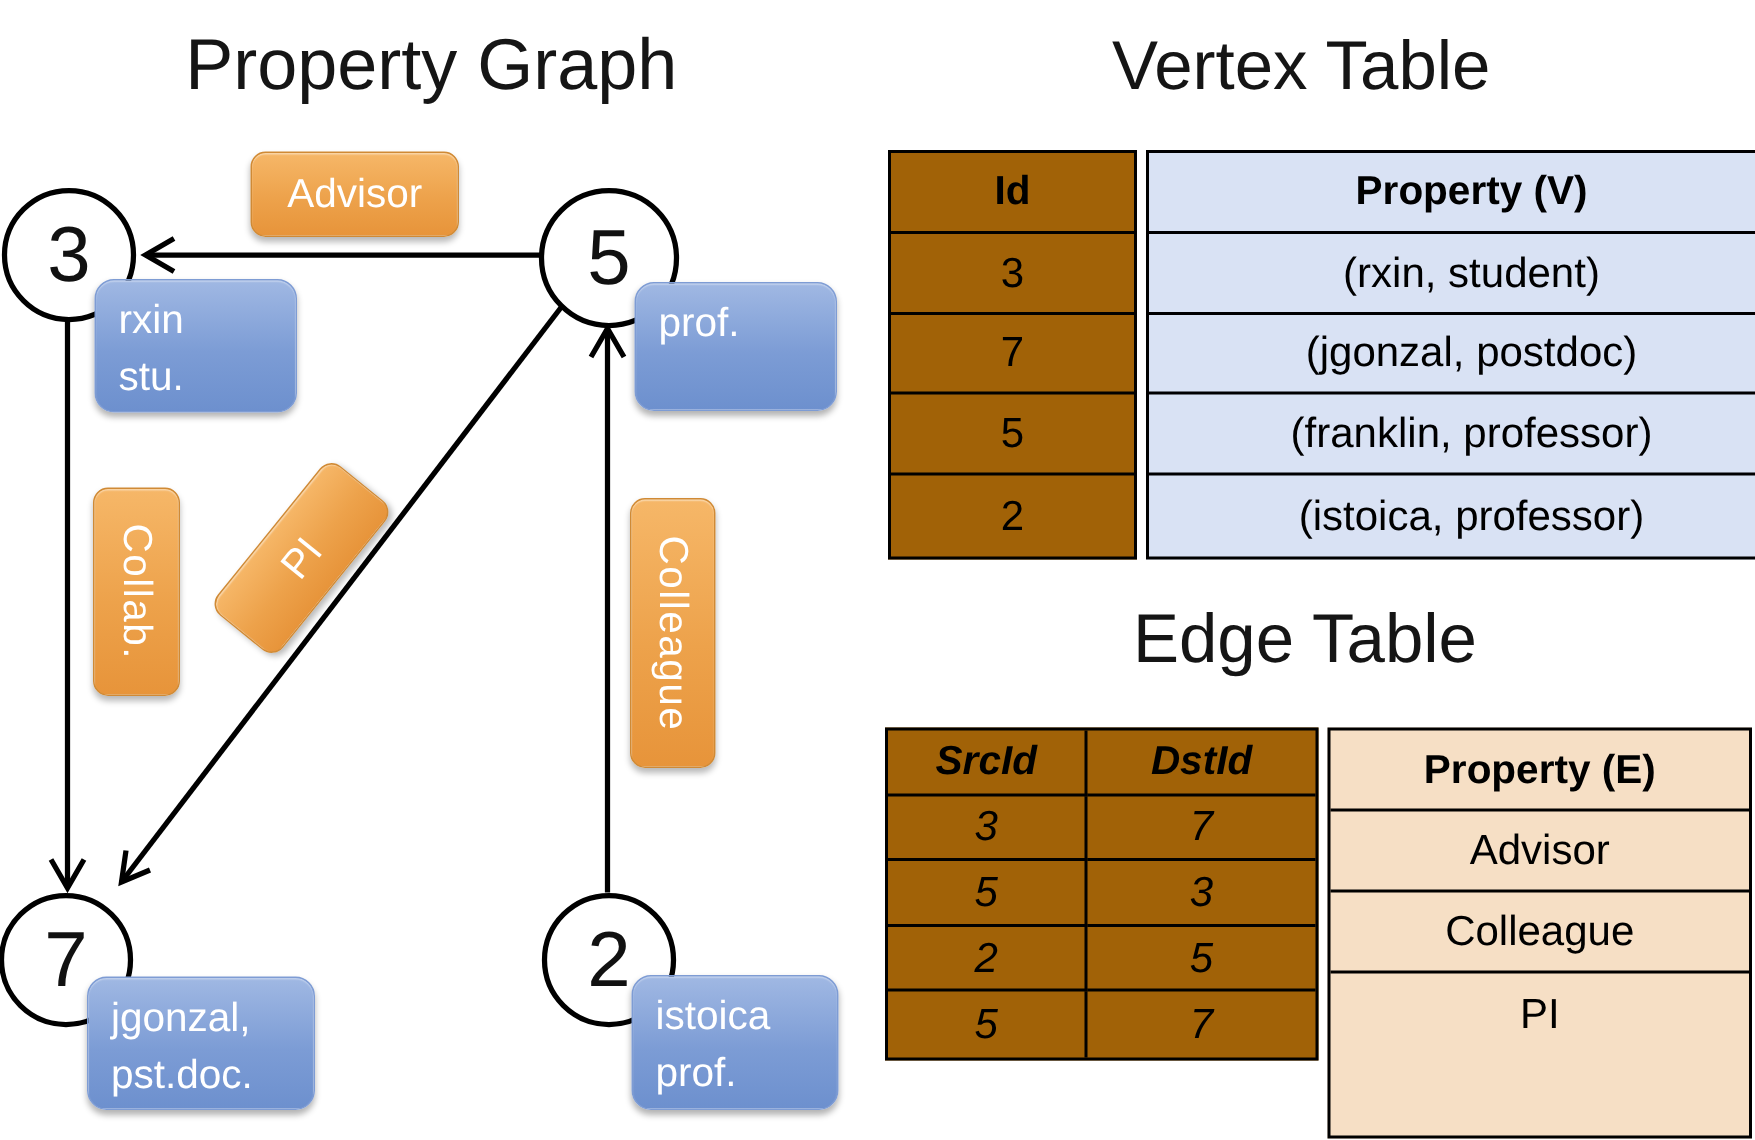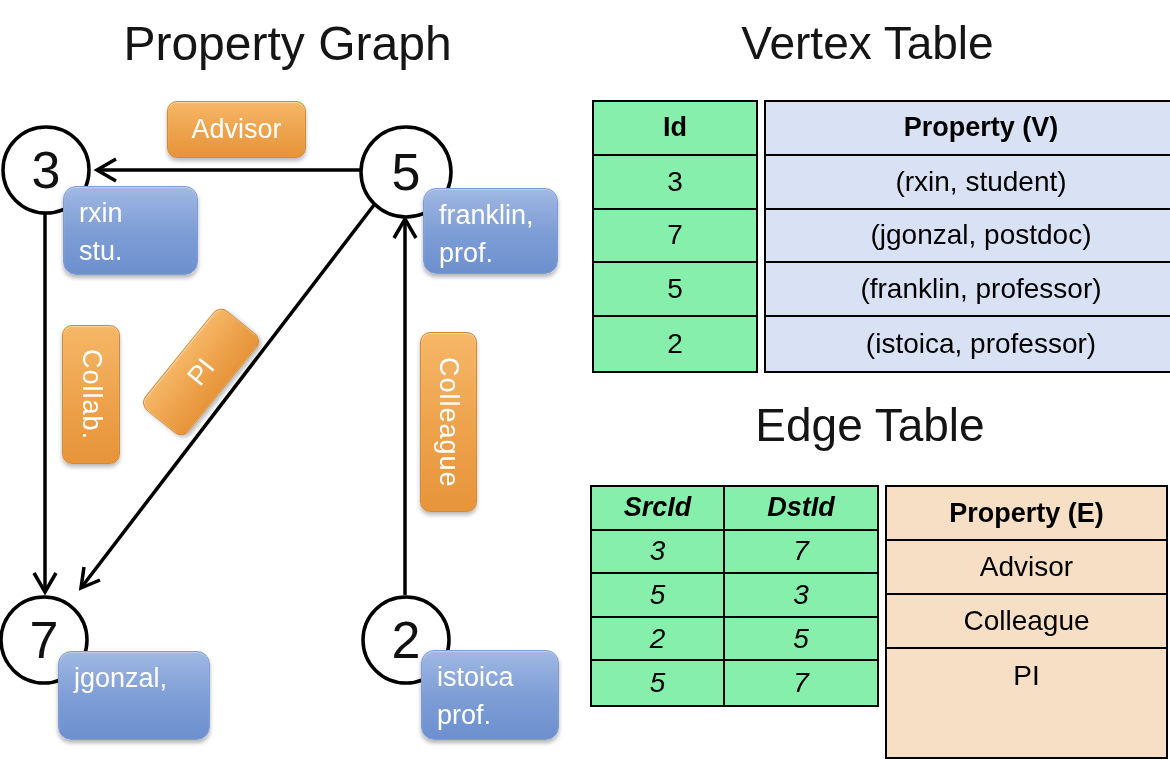--- a/index.html
+++ b/index.html
@@ -25,21 +25,21 @@
   .vtext{writing-mode:vertical-rl;text-orientation:mixed;letter-spacing:1px;}
   .vlabel{
     position:absolute;box-sizing:border-box;
     background:linear-gradient(180deg,#a0b8e3 0%,#7c9cd5 55%,#6d90ce 100%);
     border:1px solid #7e9cd4;border-radius:13px;color:#fff;font-size:27px;
     line-height:1.42;padding:7px 6px 4px 15px;
     box-shadow:0 3px 4px rgba(0,0,0,0.30), inset 0 1px 1px rgba(255,255,255,0.35);
   }
   .vlabel span{display:block;}
   .tbox{
-    position:absolute;box-sizing:border-box;border:2.5px solid #000;background:#86efac;
+    position:absolute;box-sizing:border-box;border:2.5px solid #000;background:#a16207;
     display:grid;
   }
   .cell{
     box-sizing:border-box;display:flex;align-items:center;justify-content:center;
     font-size:28px;color:#000;
   }
   .cell.hdr{font-weight:bold;font-size:27px;}
   .rb{border-bottom:2px solid #000;}
   .rr{border-right:2px solid #000;}
   .vfill{background:#d9e2f4;}
@@ -92,25 +92,25 @@
   </div>
   <div class="elabel" style="left:420px;top:332px;width:55px;height:178px;">
     <span class="vtext">Colleague</span>
   </div>
 
   <div class="vlabel" style="left:63px;top:186px;width:135px;height:89px;">
     <span>rxin</span>
     <span>stu.</span>
   </div>
   <div class="vlabel" style="left:423px;top:188px;width:135px;height:86px;">
-    <span>franklin,</span>
     <span>prof.</span>
   </div>
   <div class="vlabel" style="left:58px;top:651px;width:152px;height:89px;">
     <span>jgonzal,</span>
+    <span>pst.doc.</span>
   </div>
   <div class="vlabel" style="left:421px;top:650px;width:138px;height:90px;">
     <span>istoica</span>
     <span>prof.</span>
   </div>
 
   <div style="position:absolute;left:592px;top:100px;width:576px;height:273px;">
     <div class="tbox" style="left:0;top:0;width:166px;height:273px;grid-template-rows:repeat(5,1fr);">
       <div class="cell hdr rb">Id</div>
       <div class="cell rb">3</div>

